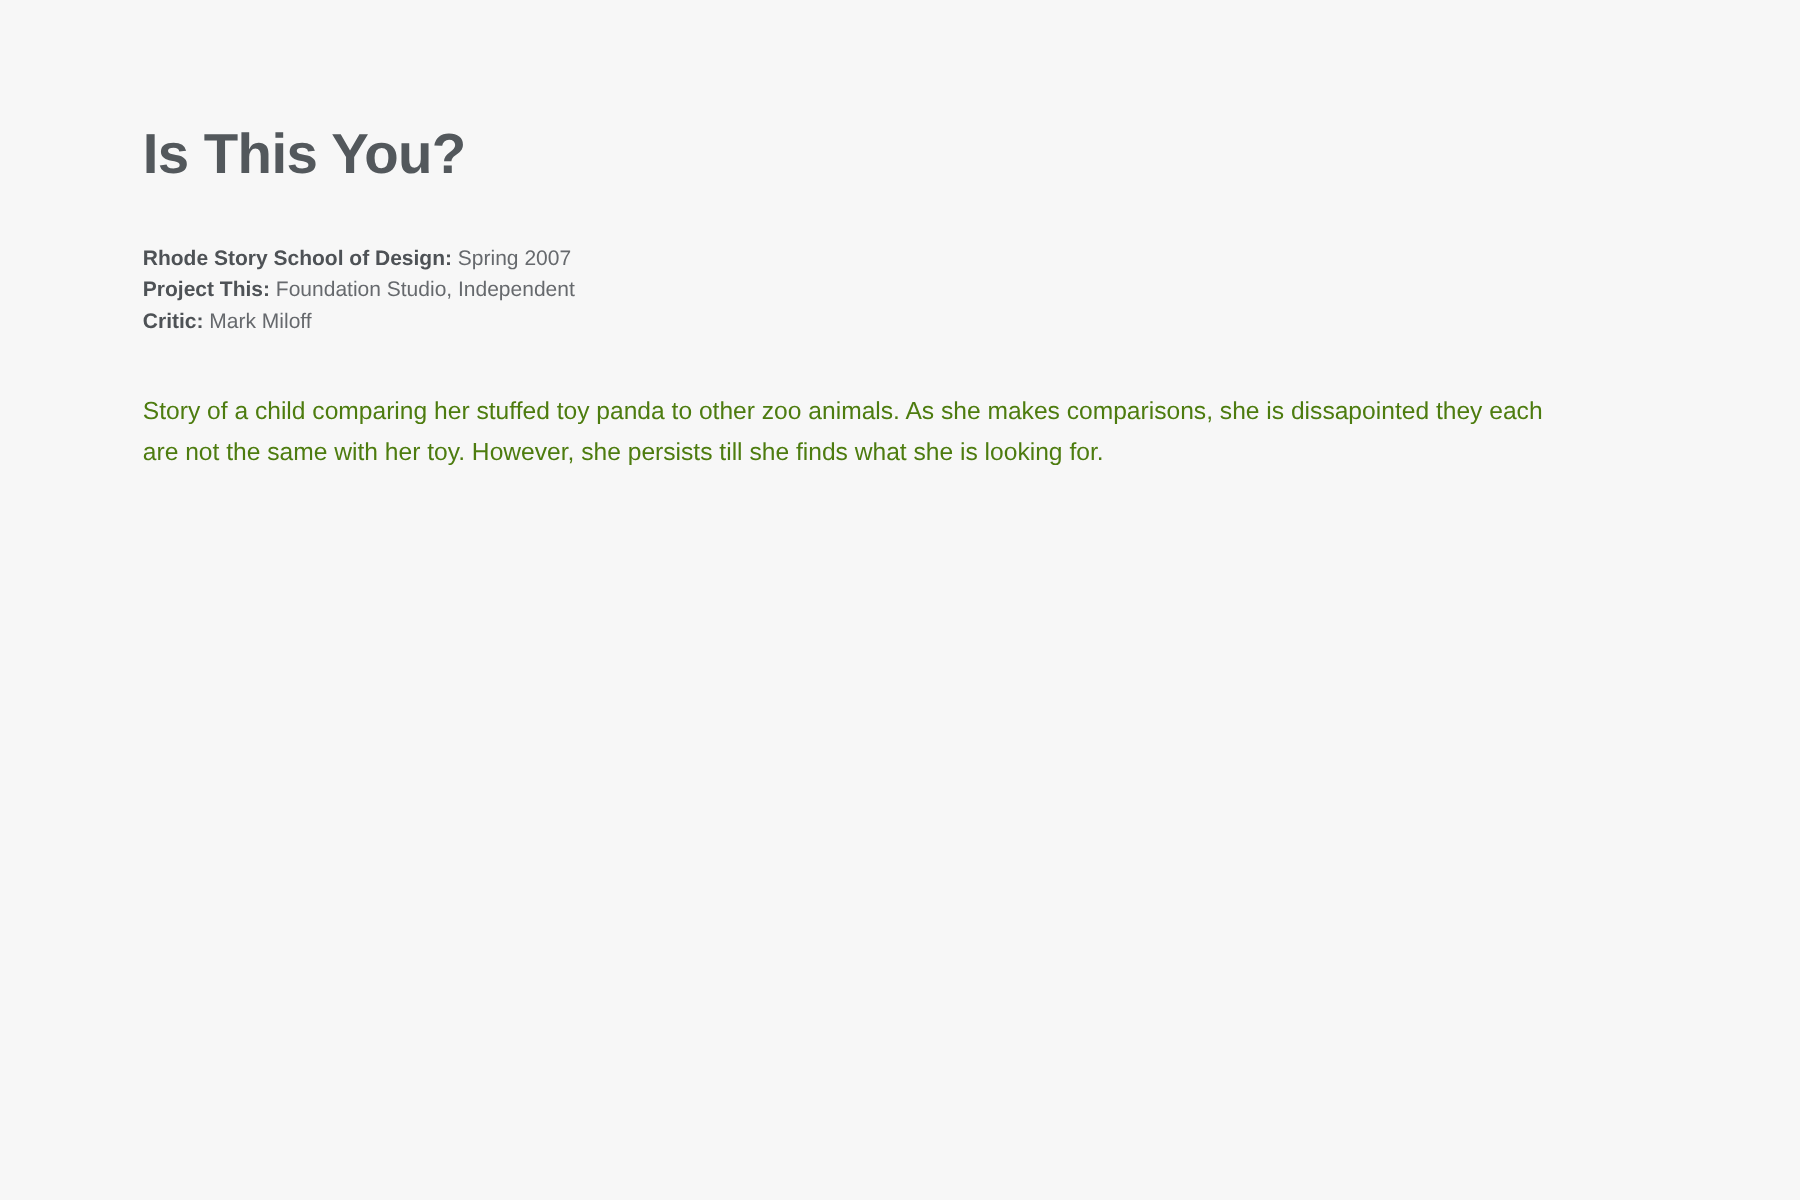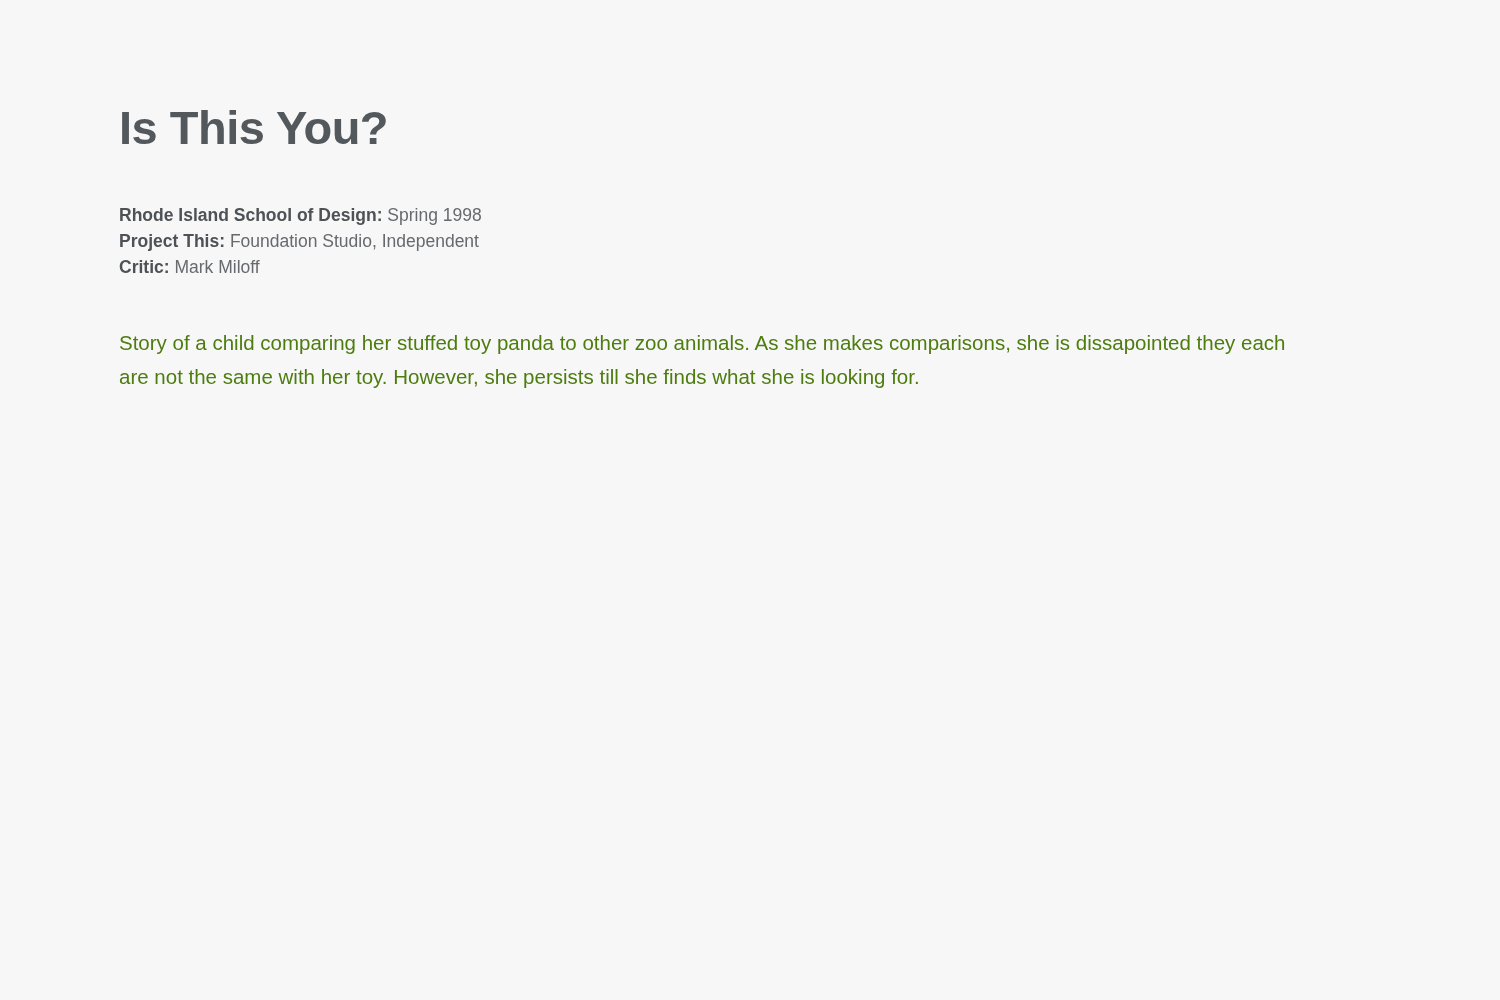--- a/index.html
+++ b/index.html
@@ -68,22 +68,22 @@
 </head>
 <body>
 
 <div class="page">
   <div class="content">
 
     <h1 class="title">Is This You?</h1>
 
     <div class="meta">
       <div class="row">
-        <span class="label">Rhode Island School of Design:</span>
-        <span class="value">Spring 1998</span>
+        <span class="label">Rhode Story School of Design:</span>
+        <span class="value">Spring 2007</span>
       </div>
       <div class="row">
         <span class="label">Project This:</span>
         <span class="value">Foundation Studio, Independent</span>
       </div>
       <div class="row">
         <span class="label">Critic:</span>
         <span class="value">Mark Miloff</span>
       </div>
     </div>

